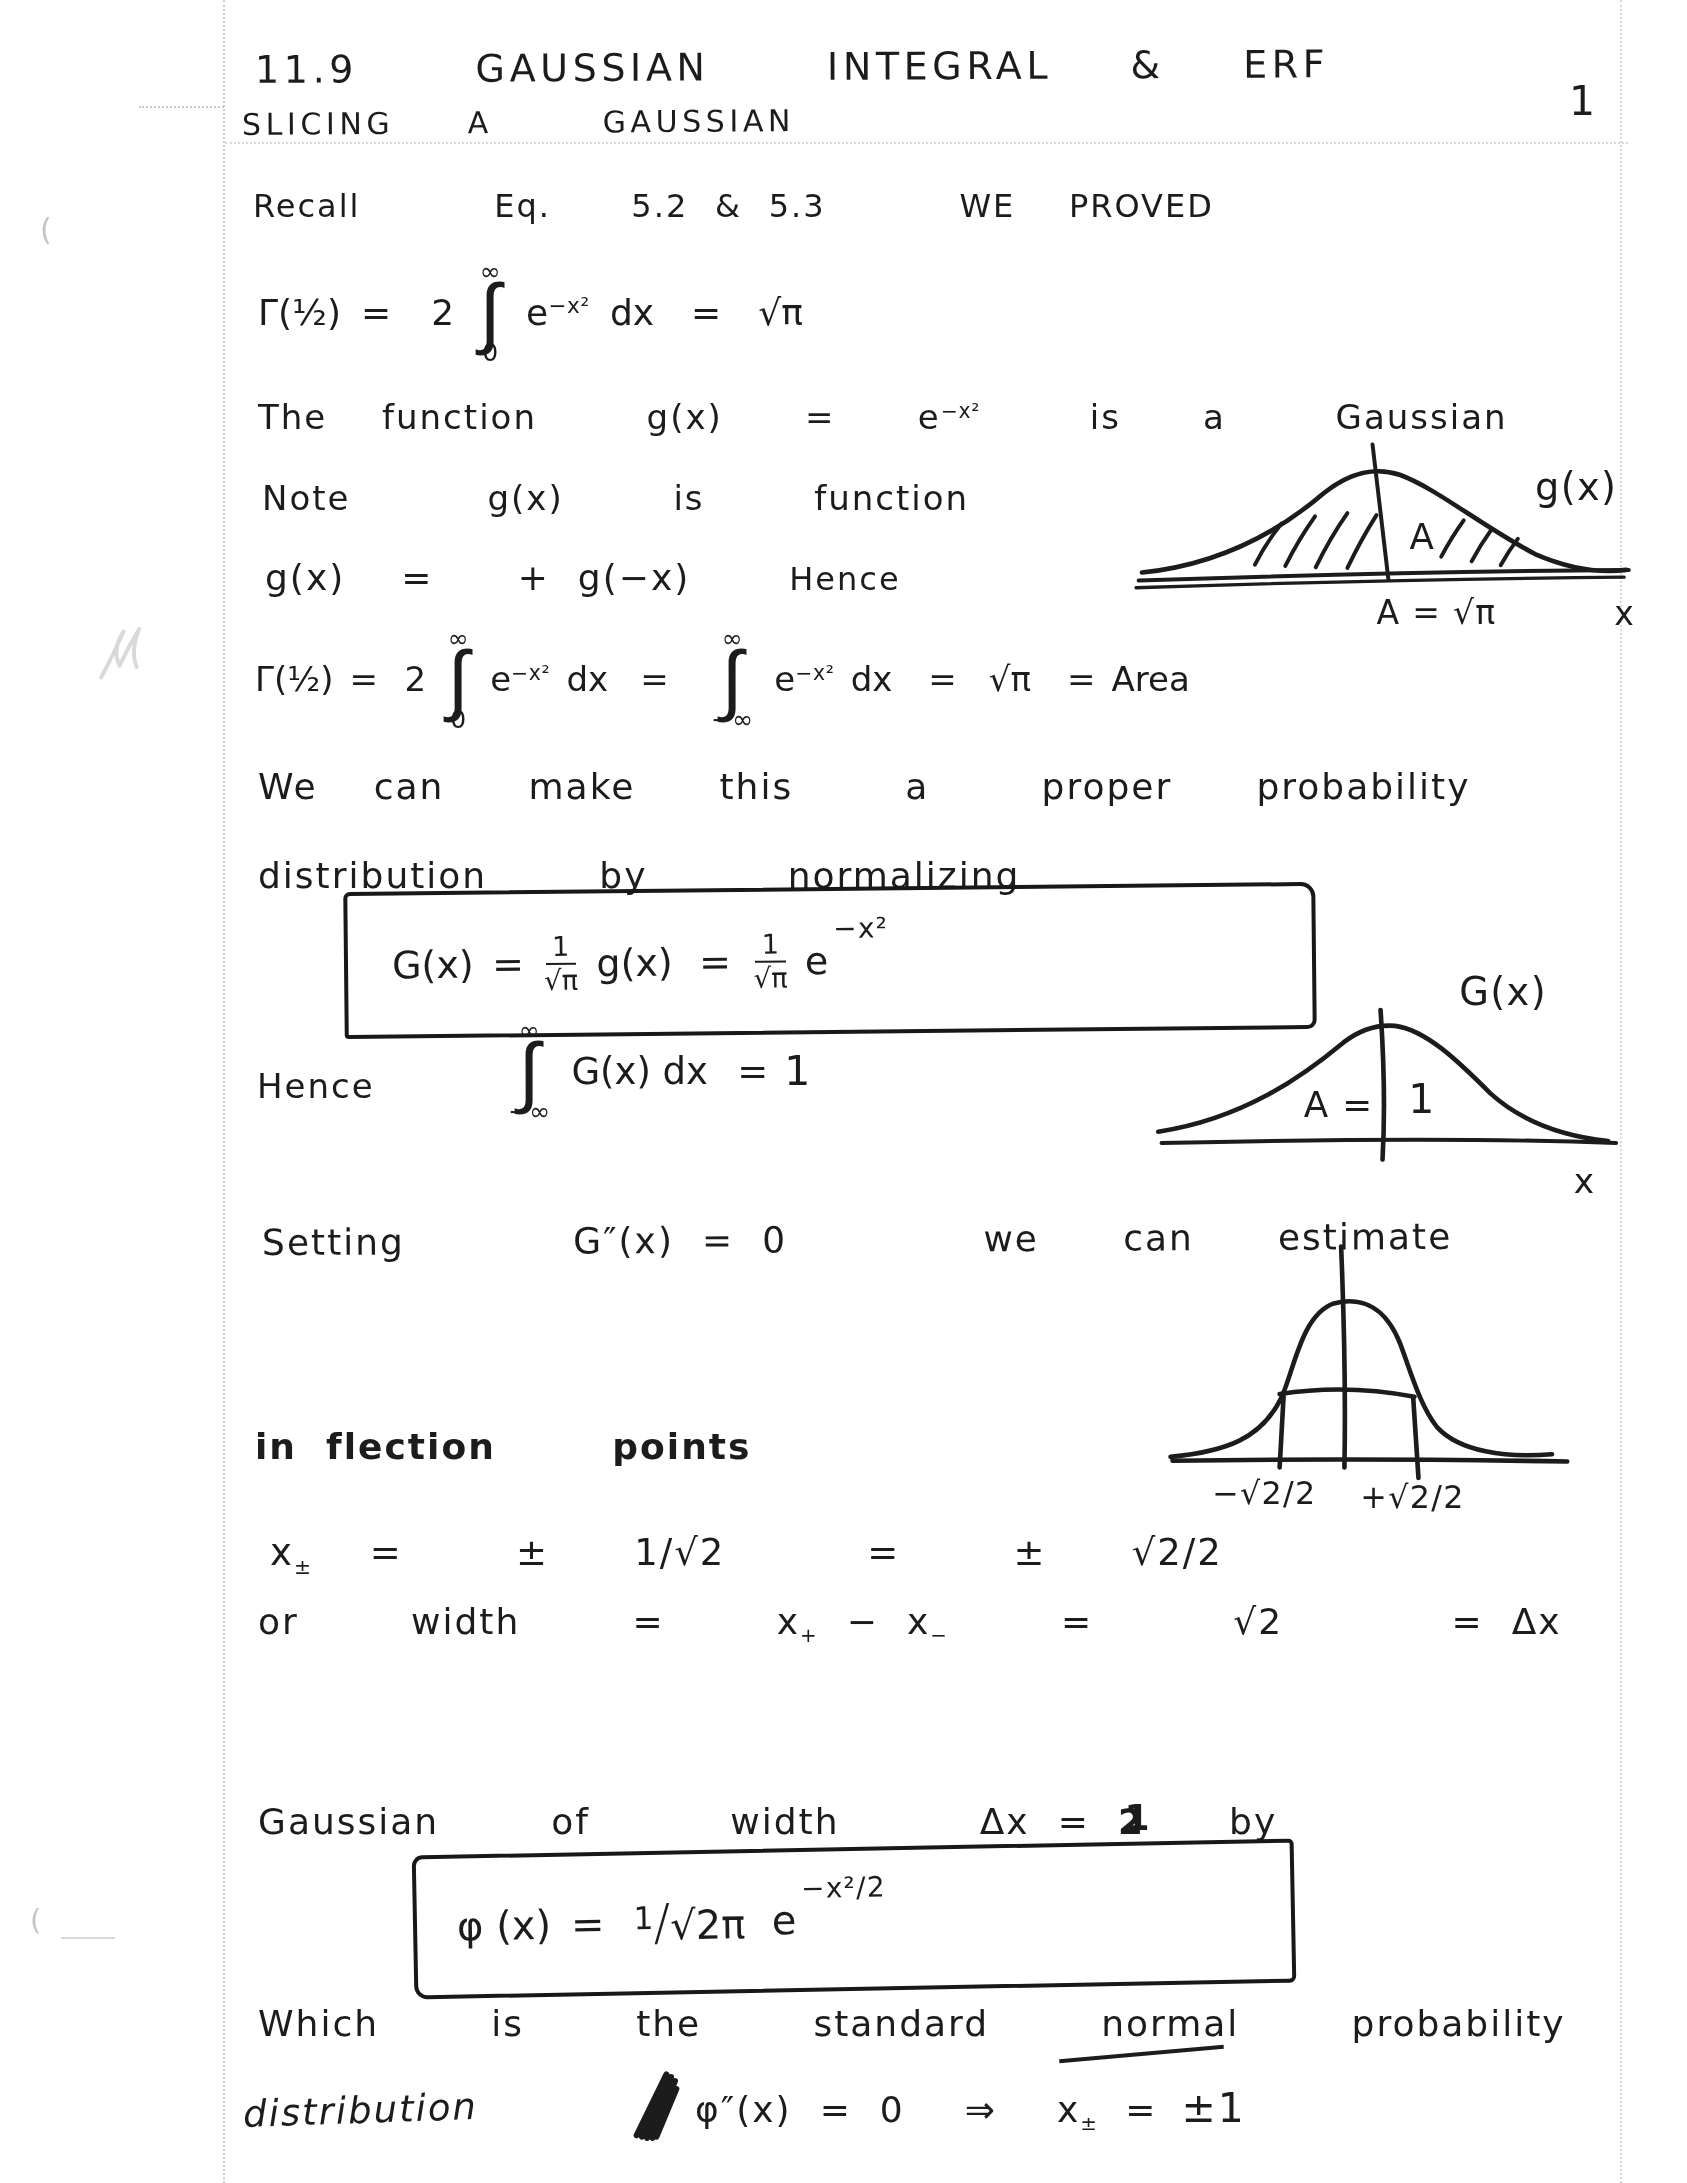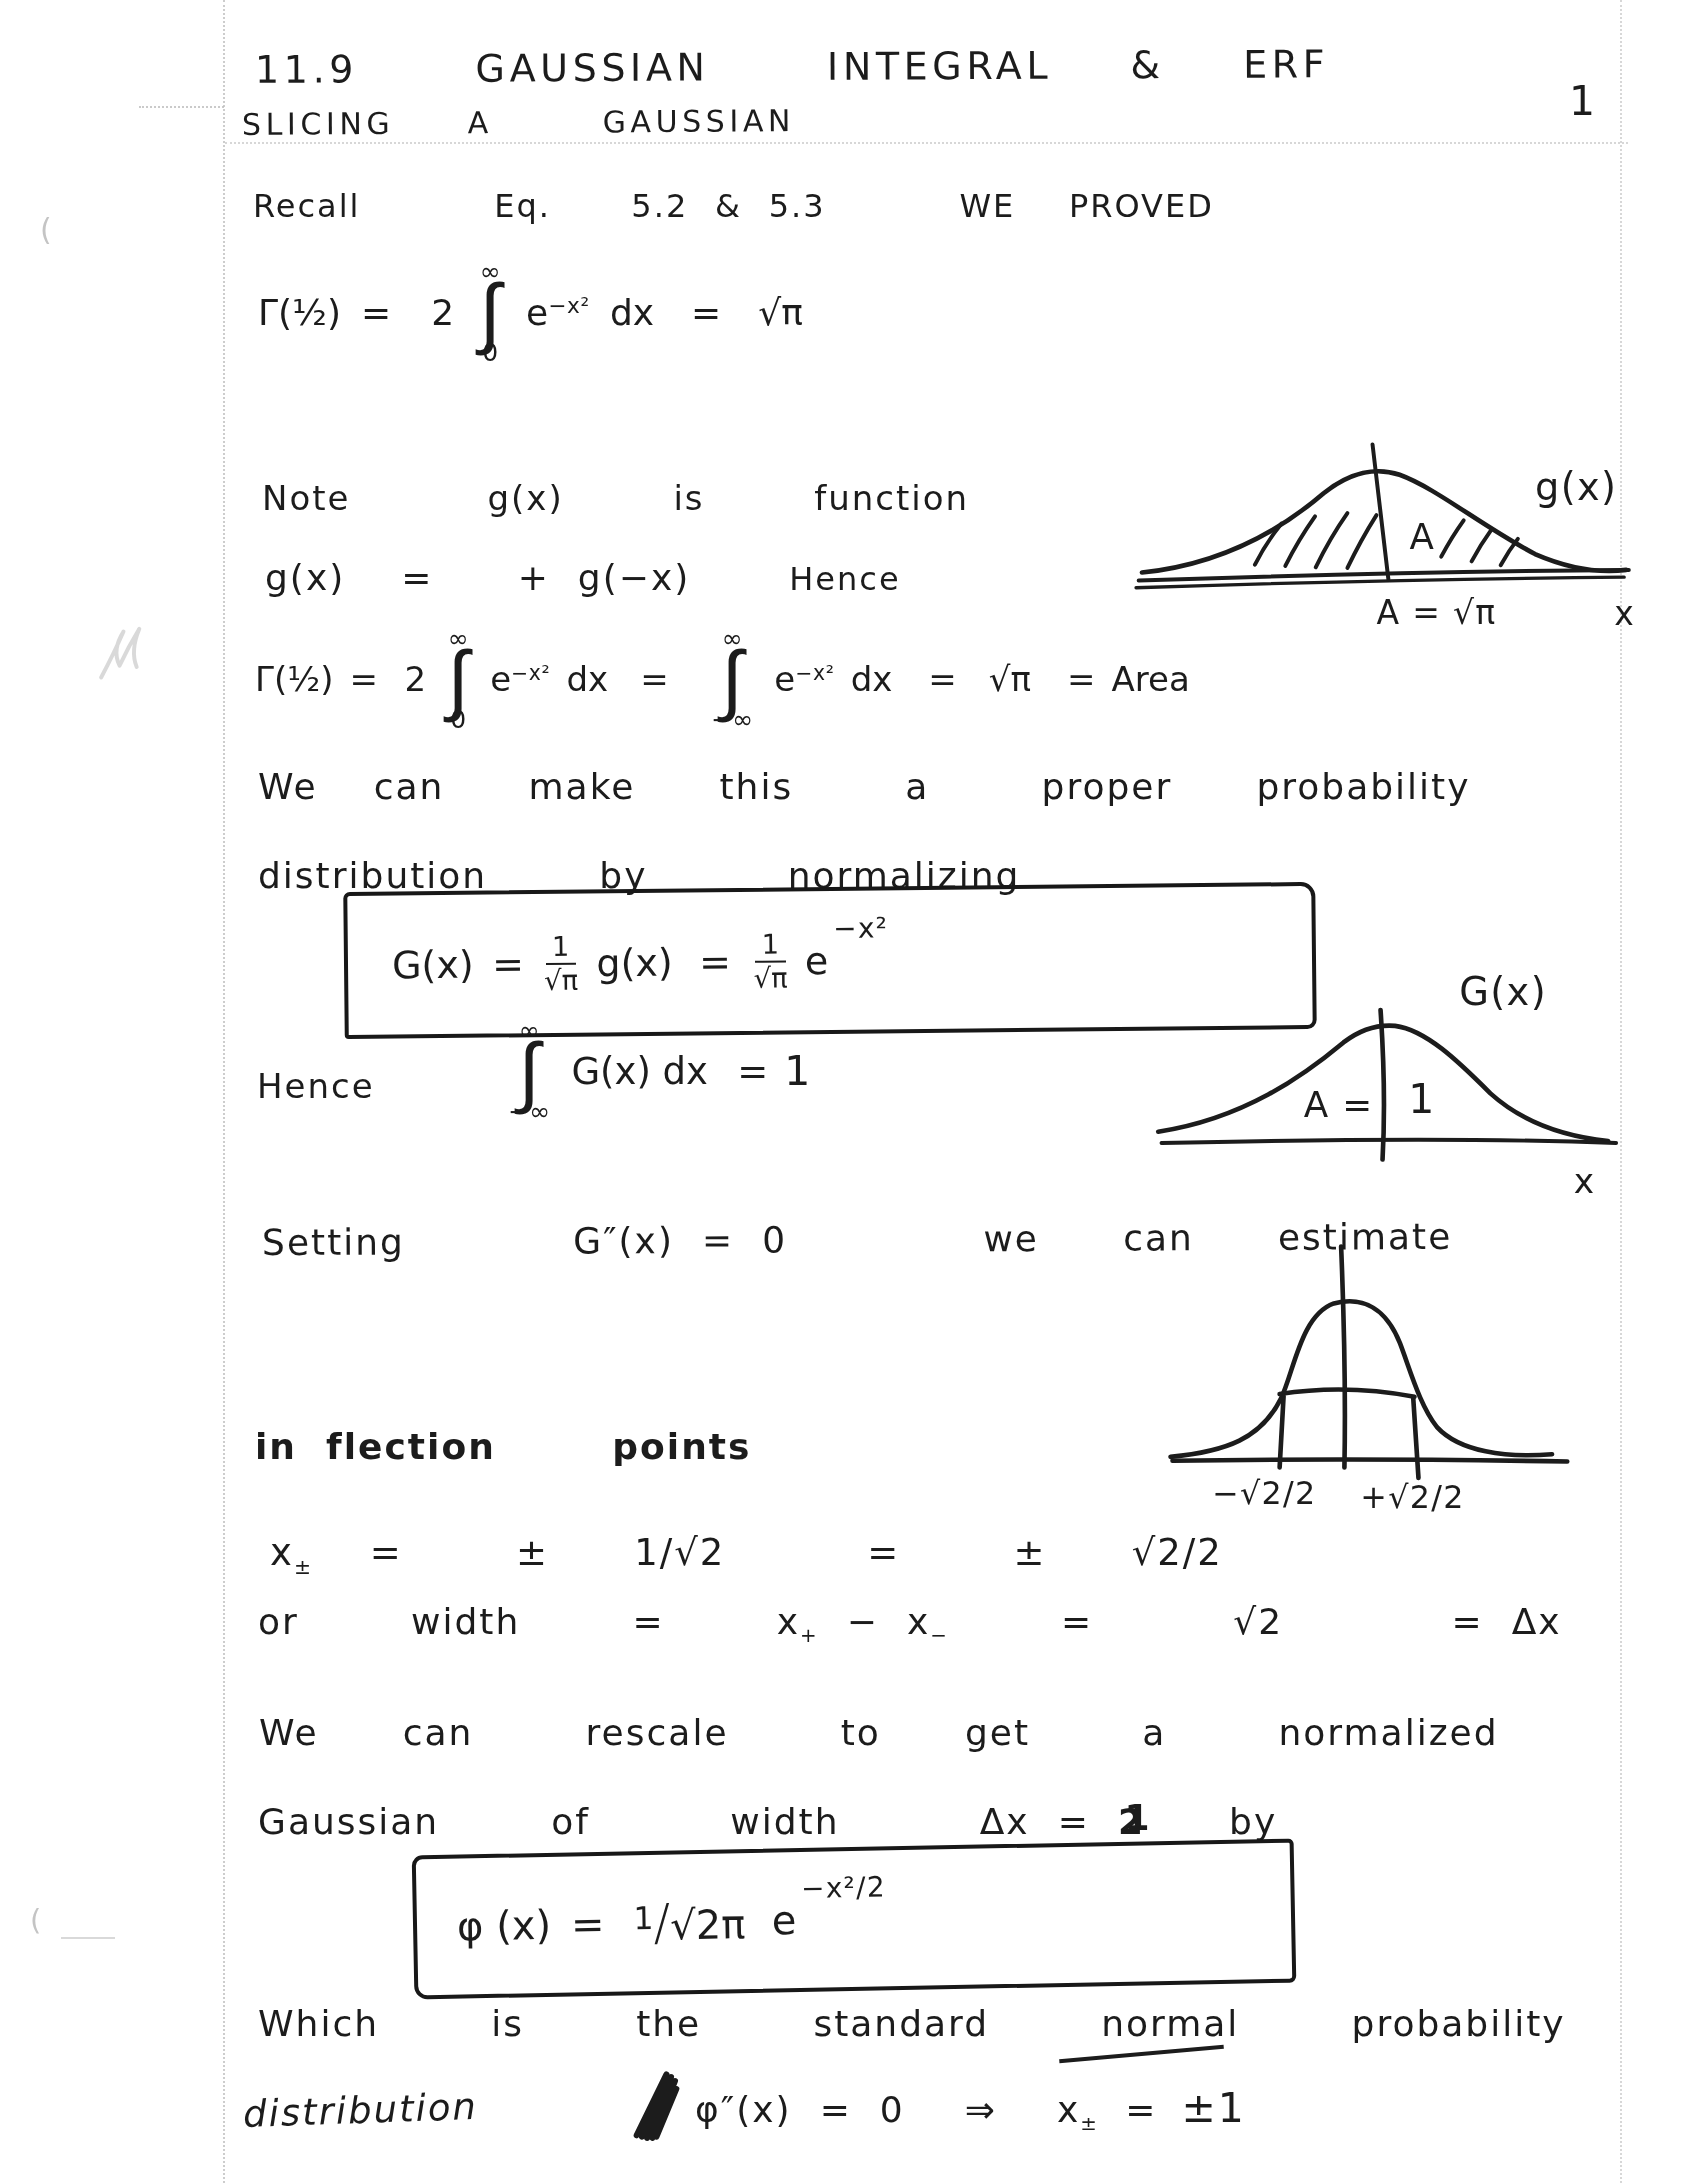--- a/index.html
+++ b/index.html
@@ -63,20 +63,21 @@
       <span class="lim">∞</span>
       <span class="sign">∫</span>
       <span class="lim">0</span>
     </span>
     <span><span>e</span><span class="sup">−x²</span></span>
     <span>dx</span>
     <span style="margin-left:17px;">=</span>
     <span style="margin-left:17px;">√π</span>
   </div>
 
+  <div class="hw" style="left:258px;top:397px;font-size:34px;"><span>The  function    g(x)   =   e</span><span class="sup">−x²</span><span>    is   a    Gaussian</span></div>
 
   <div class="hw" style="left:262px;top:478px;font-size:34px;">Note     g(x)    is    function</div>
   <div class="hw" style="left:265px;top:557px;font-size:36px;"><span>g(x)  =   + g(−x)</span><span style="margin-left:99px;font-size:32px;">Hence</span></div>
 
   <svg style="left:1125px;top:414px;" width="536" height="218" viewBox="0 0 810 330">
     <path d="M25,240 C140,228 230,180 300,120 C340,88 380,80 415,92 C470,112 540,170 620,212 C680,238 725,240 758,236"></path>
     <path d="M20,252 C260,244 520,238 762,236" style="stroke-width:6;"></path>
     <path d="M16,263 C260,255 520,249 755,247" style="stroke-width:5;"></path>
     <path d="M374,46 L398,250" style="stroke-width:6;"></path>
     <path d="M196,228 q18,-35 40,-62" style="stroke-width:6;"></path>
@@ -169,21 +170,20 @@
     <path d="M196,248 L190,356" style="stroke-width:7;"></path>
     <path d="M392,250 L400,372" style="stroke-width:7;"></path>
     <text x="88" y="412" font-size="48">−√2/2</text>
     <text x="312" y="418" font-size="48">+√2/2</text>
   </svg>
 
   <div class="hw" style="left:270px;top:1487px;font-size:37px;margin-top:44px;"><span>x</span><span class="sub">±</span><span>  =    ±   1/√2     =    ±   √2/2</span></div>
 
   <div class="hw" style="left:258px;top:1601px;font-size:36px;"><span>or    width    =    x</span><span class="sub">+</span><span> − x</span><span class="sub">−</span><span>    =     √2      = Δx</span></div>
 
-  <div class="hw" style="left:259px;top:1712px;font-size:36px;">We   can    rescale    to   get    a    normalized</div>
   <div class="hw" style="left:258px;top:1801px;font-size:36px;"><span>Gaussian    of     width     Δx = </span><span class="ow"><span>2</span><span class="over">1</span></span><span>   by</span></div>
 
   <div class="handbox" style="left:413px;top:1847px;width:834px;height:136px;transform:rotate(-1.1deg);padding-left:40px;font-size:40px;border-radius:10.6px 5.3px 6.6px 13.2px;">
     <span>φ (x)</span>
     <span style="margin-left:20px;">=</span>
     <span class="sfrac" style="margin-left:29px;">
       <span class="sn">1</span><span class="ssl">/</span><span>√2π</span>
     </span>
     <span style="margin-left:26.5px;"><span>e</span><span class="bigexp">−x²/2</span></span>
   </div>

